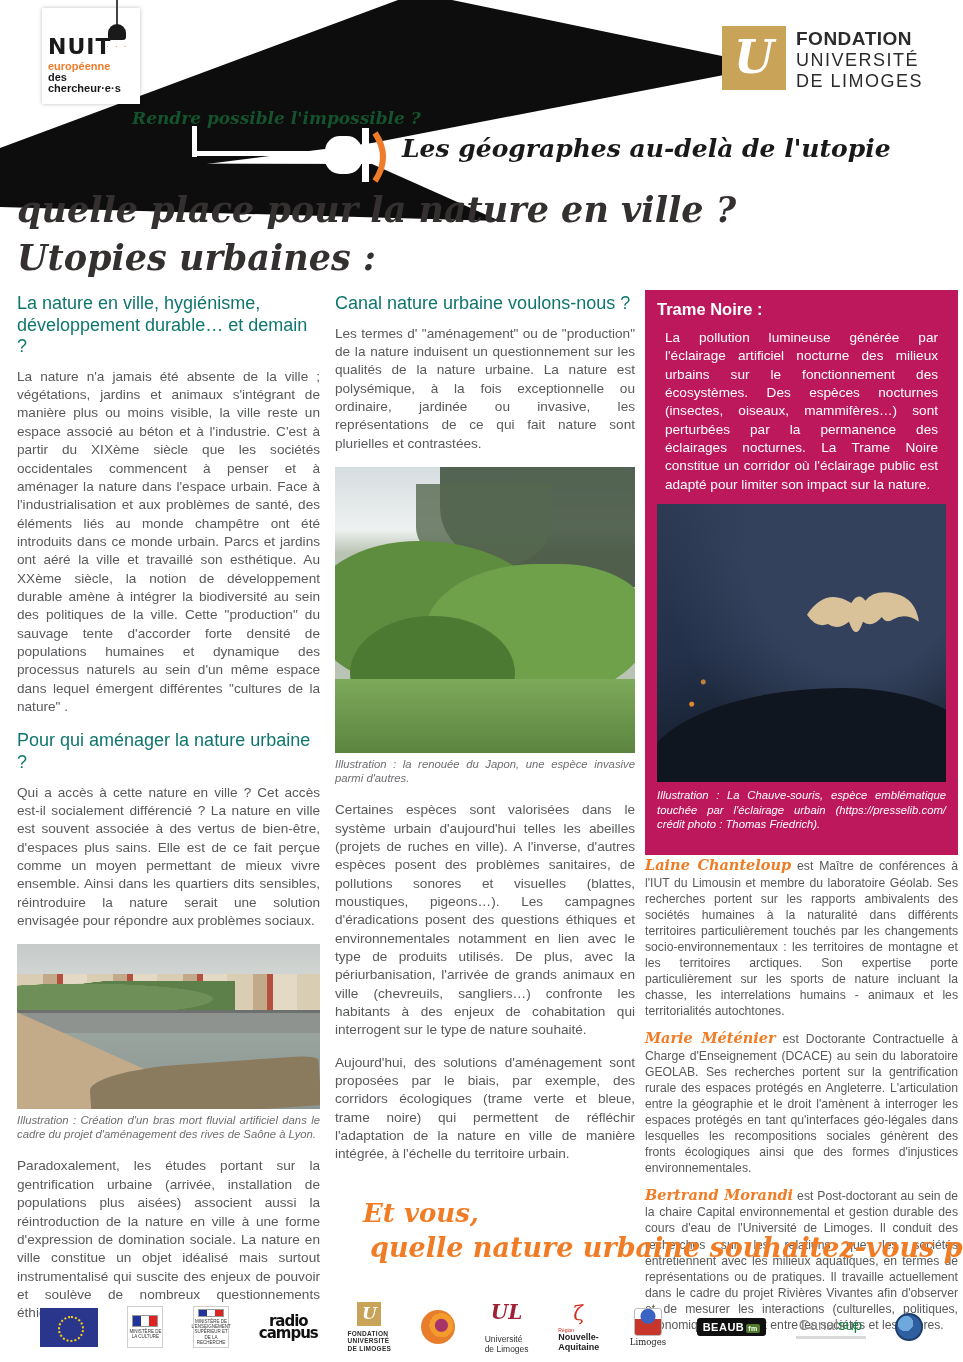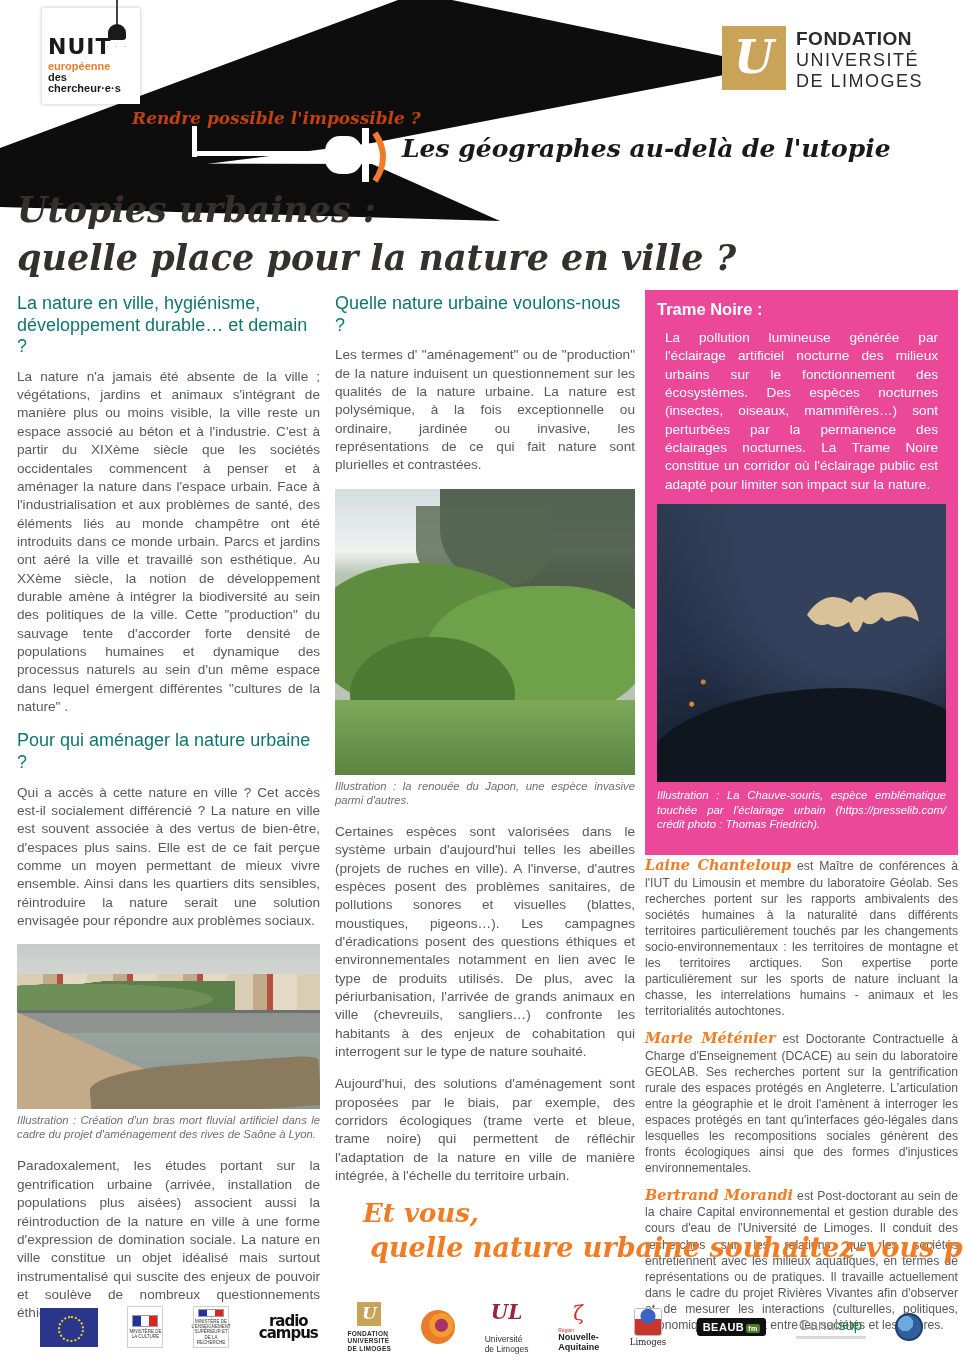--- a/index.html
+++ b/index.html
@@ -20,21 +20,21 @@
   .nuit-t1{font-family:"DejaVu Sans",sans-serif;font-weight:bold;font-size:22px;color:#1a1a1a;letter-spacing:1px;margin-top:22px;}
   .nuit-t2{color:#ee7c2b;font-size:11px;font-weight:bold;line-height:1.0;margin-top:2px;}
   .nuit-t3{color:#1a1a1a;font-size:11px;font-weight:bold;line-height:1.0;}
   .fond-logo{position:absolute;left:722px;top:26px;width:236px;height:68px;}
   .fond-sq{position:absolute;left:0;top:0;width:64px;height:64px;background:#c8a358;color:#fff;
     font-family:"DejaVu Serif",serif;font-style:italic;font-weight:bold;font-size:46px;text-align:center;line-height:62px;}
   .fond-tx{position:absolute;left:74px;top:2px;color:#2b2b2b;}
   .fond-tx .l1{font-size:19px;font-weight:bold;letter-spacing:.5px;}
   .fond-tx .l2,.fond-tx .l3{font-size:18px;letter-spacing:1.5px;}
   .script{font-family:"DejaVu Serif",serif;font-style:italic;font-weight:bold;}
-  .tagline{position:absolute;left:132px;top:108px;font-size:17px;color:#c2410c;}
+  .tagline{position:absolute;left:132px;top:108px;font-size:17px;color:#14532d;}
   .series{position:absolute;left:402px;top:134px;font-size:25px;color:#191919;}
   .title{position:absolute;left:17px;top:186px;color:#33302f;font-size:35px;line-height:1.38;}
   
   .col{position:absolute;top:293px;}
   .col-left{left:17px;width:303px;}
   .col-mid{left:335px;width:300px;}
   .col-right{left:645px;top:290px;width:313px;}
   h2.sec{color:#0f766e;font-size:18px;font-weight:normal;line-height:1.2;margin:0 0 10px 0;}
   .col p.body{font-size:13.6px;line-height:1.35;text-align:justify;margin:0 0 14px 0;}
   .cap{font-size:11.3px;font-style:italic;color:#6d6e71;line-height:1.25;text-align:justify;margin:4px 0 16px 0;}
@@ -62,21 +62,21 @@
      radial-gradient(circle at 30% 76%,rgba(250,140,30,.95) 0 3px,transparent 4px),
      radial-gradient(circle at 8% 84%,rgba(250,180,70,.9) 0 2px,transparent 3px),
      radial-gradient(circle at 38% 84%,rgba(240,130,30,.9) 0 3px,transparent 4px),
      radial-gradient(circle at 24% 90%,rgba(255,170,60,.9) 0 4px,transparent 5px),
      radial-gradient(circle at 16% 64%,rgba(230,150,60,.8) 0 2px,transparent 3px),
      radial-gradient(ellipse at 70% 10%,#33415c 0 40%,transparent 70%),
      linear-gradient(165deg,#2c3a52 0%,#233049 45%,#16202f 75%,#0e1520 100%);}
   .ph-bat .hill{position:absolute;left:-5%;bottom:-18%;width:115%;height:52%;background:#10161f;border-radius:60% 40% 0 0;}
   .ph-bat svg{position:absolute;right:8%;top:28%;}
   
-  .tn-box{background:#ec4899;color:#fff;padding:10px 12px 12px;box-sizing:border-box;width:313px;}
+  .tn-box{background:#be185d;color:#fff;padding:10px 12px 12px;box-sizing:border-box;width:313px;}
   .tn-box h3{margin:0 0 10px;font-size:16.5px;font-weight:bold;}
   .tn-box p.tn-body{font-size:13.6px;line-height:1.35;text-align:justify;margin:0 8px 10px;}
   .tn-cap{font-size:11.3px;font-style:italic;line-height:1.3;text-align:justify;margin-top:6px;}
   
   .bios{margin-top:0;}
   .bios p{font-size:12.2px;line-height:1.32;text-align:justify;margin:0 0 9px;}
   .bio-name{font-family:"DejaVu Serif",serif;font-style:italic;font-weight:bold;color:#f07d26;font-size:14.5px;}
   
   .cta{position:absolute;left:363px;top:1198px;color:#f07d26;}
   .cta .l1{font-size:26px;}
@@ -138,22 +138,22 @@
     <div class="fond-tx">
       <div class="l1">FONDATION</div>
       <div class="l2">UNIVERSITÉ</div>
       <div class="l3">DE LIMOGES</div>
     </div>
   </div>
 
   <div class="tagline script">Rendre possible l'impossible ?</div>
   <div class="series script">Les géographes au-delà de l'utopie</div>
   <div class="title script">
+    <div>quelle place pour la nature en ville ?</div>
     <div>Utopies urbaines :</div>
-    <div>quelle place pour la nature en ville ?</div>
   </div>
 </div>
 
 <div class="col col-left">
   <h2 class="sec">La nature en ville, hygiénisme, développement durable… et demain ?</h2>
   <p class="body">La nature n'a jamais été absente de la ville ; végétations, jardins et animaux s'intégrant de manière plus ou moins visible, la ville reste un espace associé au béton et à l'industrie. C'est à partir du XIXème siècle que les sociétés occidentales commencent à penser et à aménager la nature dans l'espace urbain. Face à l'industrialisation et aux problèmes de santé, des éléments liés au monde champêtre ont été introduits dans ce monde urbain. Parcs et jardins ont aéré la ville et travaillé son esthétique. Au XXème siècle, la notion de développement durable amène à intégrer la biodiversité au sein des politiques de la ville. Cette "production" du sauvage tente d'accorder forte densité de populations humaines et dynamique des processus naturels au sein d'un même espace dans lequel émergent différentes "cultures de la nature" .</p>
   <h2 class="sec">Pour qui aménager la nature urbaine ?</h2>
   <p class="body">Qui a accès à cette nature en ville ? Cet accès est-il socialement différencié ? La nature en ville est souvent associée à des vertus de bien-être, d'espaces plus sains. Elle est de ce fait perçue comme un moyen permettant de mieux vivre ensemble. Ainsi dans les quartiers dits sensibles, réintroduire la nature serait une solution envisagée pour répondre aux problèmes sociaux.</p>
   <div class="photo ph-river">
     <div class="sky"></div>
@@ -162,21 +162,21 @@
     <div class="bridge"></div>
       <div class="water"></div>
       <div class="quay"></div>
       <div class="bank"></div>
   </div>
   <p class="cap">Illustration : Création d'un bras mort fluvial artificiel dans le cadre du projet d'aménagement des rives de Saône à Lyon.</p>
   <p class="body">Paradoxalement, les études portant sur la gentrification urbaine (arrivée, installation de populations plus aisées) associent aussi la réintroduction de la nature en ville à une forme d'expression de domination sociale. La nature en ville constitue un objet idéalisé mais surtout instrumentalisé qui suscite des enjeux de pouvoir et soulève de nombreux questionnements éthiques.</p>
 </div>
 
 <div class="col col-mid">
-  <h2 class="sec">Quelle nature urbaine voulons-nous ?</h2>
+  <h2 class="sec">Canal nature urbaine voulons-nous ?</h2>
   <p class="body">Les termes d' "aménagement" ou de "production" de la nature induisent un questionnement sur les qualités de la nature urbaine. La nature est polysémique, à la fois exceptionnelle ou ordinaire, jardinée ou invasive, les représentations de ce qui fait nature sont plurielles et contrastées.</p>
   <div class="photo ph-knot">
     <div class="mtn"></div>
       <div class="mtn2"></div>
     <div class="fol1"></div>
       <div class="fol2"></div>
       <div class="fol3"></div>
       <div class="grass"></div>
   </div>
   <p class="cap">Illustration : la renouée du Japon, une espèce invasive parmi d'autres.</p>

